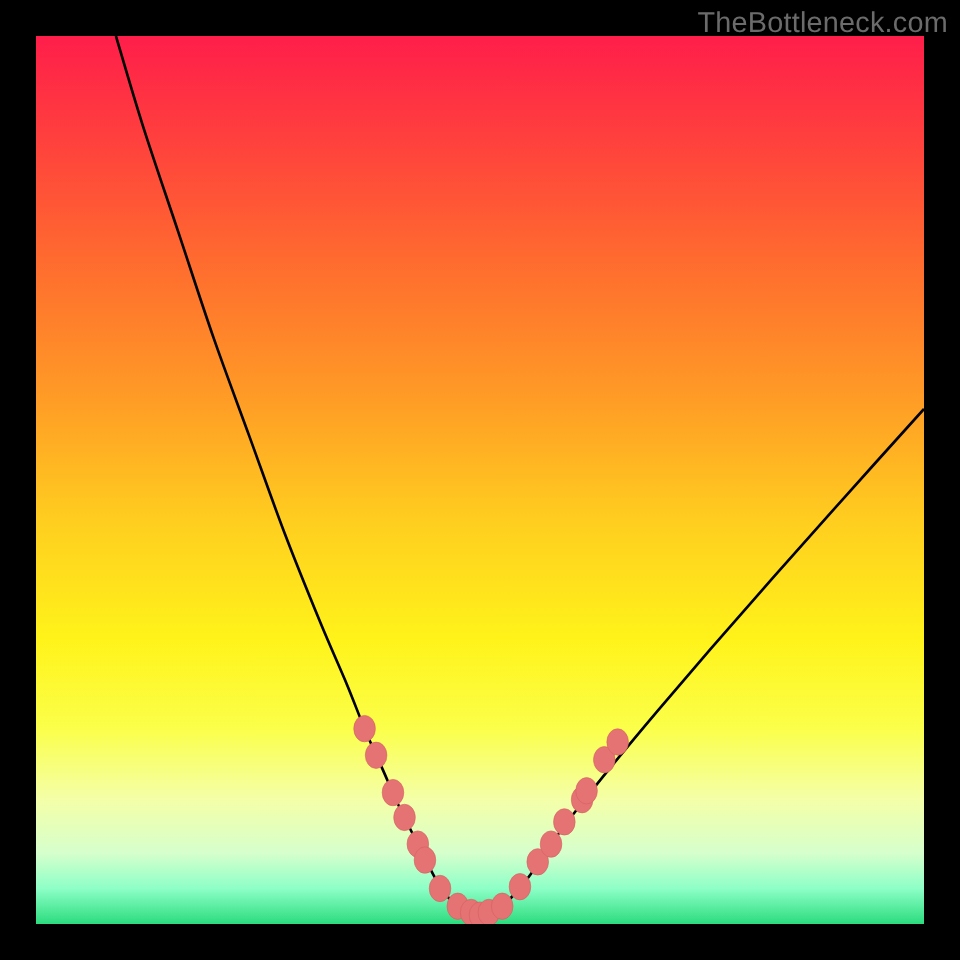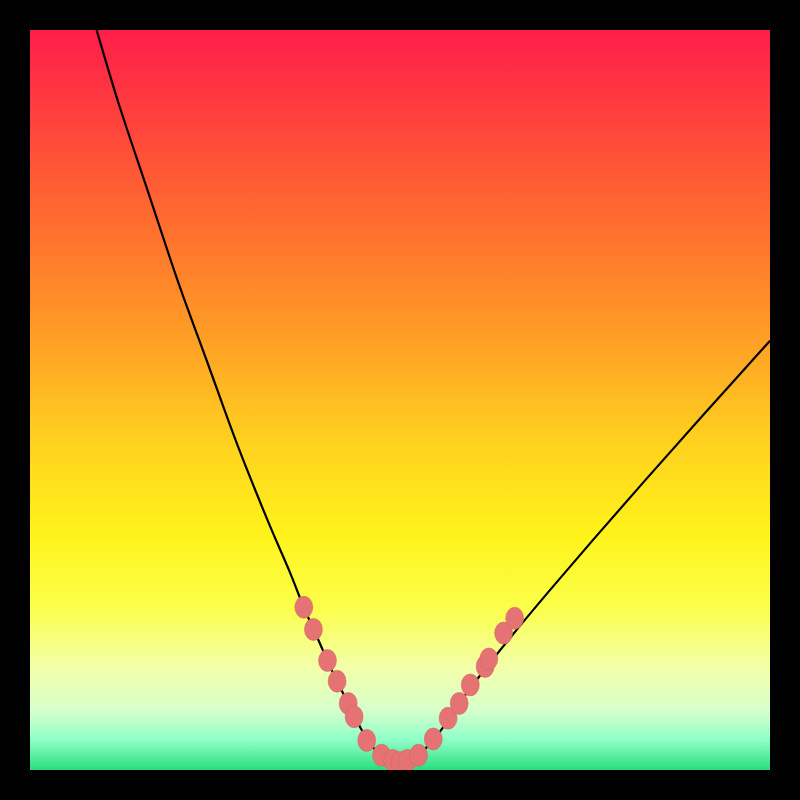--- a/index.html
+++ b/index.html
@@ -32,20 +32,21 @@
     font-size: 24px;
     font-weight: 400;
     letter-spacing: 0.2px;
     user-select: none;
   }
 </style>
 </head>
 <body>
 
 <div class="frame">
+  <div class="watermark">TheBottleneck.com</div>
   <svg class="plot" viewBox="0 0 740 740" preserveAspectRatio="none">
     <defs>
       <linearGradient id="bg-grad" x1="0" y1="0" x2="0" y2="1">
           <stop offset="0.0%" stop-color="#ff1e4a"></stop>
           <stop offset="10.0%" stop-color="#ff3b3f"></stop>
           <stop offset="25.0%" stop-color="#ff6a2f"></stop>
           <stop offset="40.0%" stop-color="#ff9926"></stop>
           <stop offset="55.0%" stop-color="#ffcf1f"></stop>
           <stop offset="68.0%" stop-color="#fff31a"></stop>
           <stop offset="78.0%" stop-color="#fbff4a"></stop>

